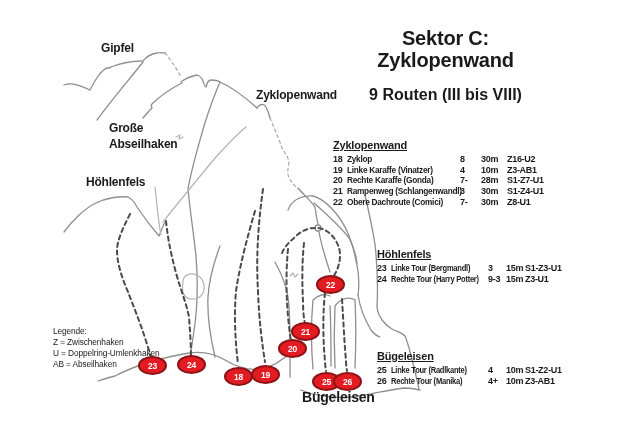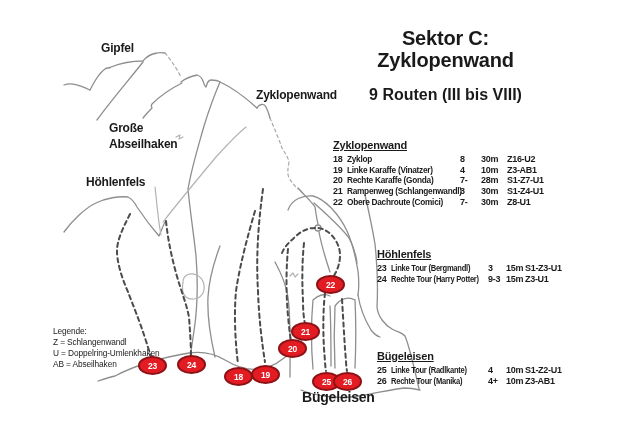--- a/index.html
+++ b/index.html
@@ -171,21 +171,21 @@
       <span class="cell">26</span>
       <span class="cell name-s">Rechte Tour (Manika)</span>
       <span class="cell">4+</span>
       <span class="cell">10m</span>
       <span class="cell">Z3-AB1</span>
     </div>
   </div>
 
   <div class="abs legend" style="left:53px;top:326px">
     <div class="legend-title">Legende:</div>
-    <div>Z = Schlangenwandl</div>
+    <div>Z = Zwischenhaken</div>
     <div>U = Doppelring-Umlenkhaken</div>
     <div>AB = Abseilhaken</div>
   </div>
 
   <div class="marker" style="left:224px;top:367px">18</div>
   <div class="marker" style="left:251px;top:365px">19</div>
   <div class="marker" style="left:278px;top:339px">20</div>
   <div class="marker" style="left:291px;top:322px">21</div>
   <div class="marker" style="left:316px;top:275px">22</div>
   <div class="marker" style="left:138px;top:356px">23</div>

